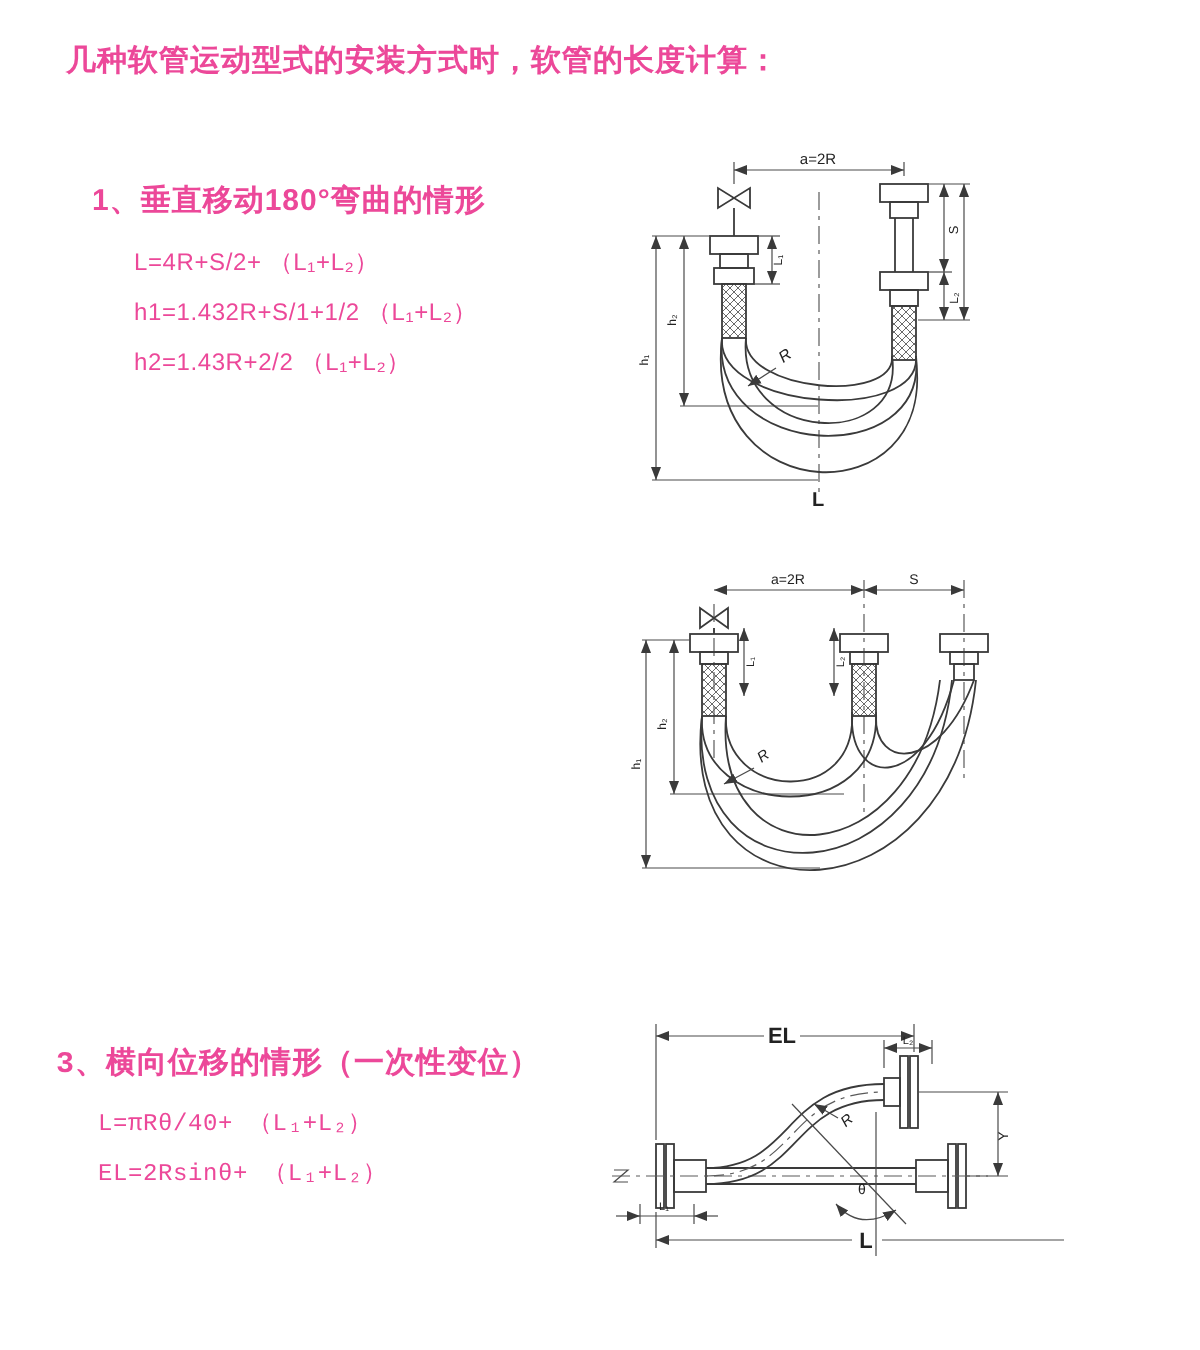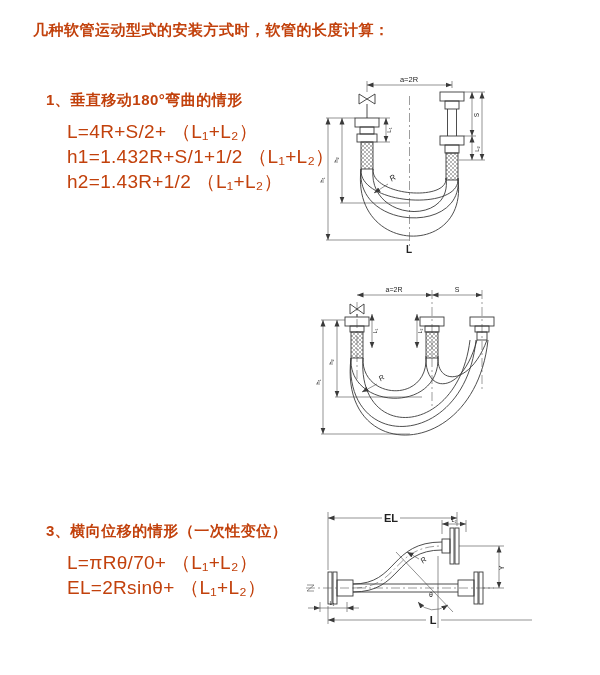--- a/index.html
+++ b/index.html
@@ -1,51 +1,51 @@
 <!DOCTYPE html>
 <html><head>
 <meta charset="utf-8">
 <style>
   html,body { margin:0; padding:0; background:#ffffff; }
   .page {
     position:relative; width:532px; height:675px; background:#ffffff;
-    font-family:"Liberation Sans","DejaVu Sans",sans-serif; color:#c2410c;
+    font-family:"Liberation Sans","DejaVu Sans",sans-serif; color:#ec4899;
     overflow:hidden;
   }
   .doc-title {
     position:absolute; left:33px; top:21px;
     font-size:15px; font-weight:bold; letter-spacing:0.5px;
   }
   .sec { position:absolute; }
   .sec-heading { font-size:15px; font-weight:bold; letter-spacing:0.5px; margin-bottom:9px; }
-  .formula { margin-left:21px; font-size:19px; line-height:25px; letter-spacing:0.3px; white-space:pre; }
+  .formula { margin-left:21px; font-size:12px; line-height:25px; letter-spacing:0.3px; white-space:pre; }
   svg { position:absolute; overflow:visible; }
   svg text { font-family:"Liberation Sans","DejaVu Sans",sans-serif; fill:#222; }
   .dln { stroke:#3a3a3a; stroke-width:0.9; fill:none; }
   .thin { stroke:#4a4a4a; stroke-width:0.6; fill:none; }
   .cl { stroke:#5a5a5a; stroke-width:0.6; fill:none; stroke-dasharray:9 3 2 3; }
 </style>
 </head>
 <body>
 
 <div class="page">
 
   <div class="doc-title">几种软管运动型式的安装方式时，软管的长度计算：</div>
 
   <div class="sec" style="left:46px; top:91px;">
     <div class="sec-heading">1、垂直移动180°弯曲的情形</div>
     <div class="formula">L=4R+S/2+ （L₁+L₂）</div>
     <div class="formula">h1=1.432R+S/1+1/2 （L₁+L₂）</div>
-    <div class="formula">h2=1.43R+1/2 （L₁+L₂）</div>
+    <div class="formula">h2=1.43R+2/2 （L₁+L₂）</div>
   </div>
 
 
-  <div class="sec" style="left:46px; top:522px;">
+  <div class="sec" style="left:28px; top:522px;font-family:Liberation Mono, monospace;">
     <div class="sec-heading">3、横向位移的情形（一次性变位）</div>
-    <div class="formula">L=πRθ/70+ （L₁+L₂）</div>
+    <div class="formula">L=πRθ/40+ （L₁+L₂）</div>
     <div class="formula">EL=2Rsinθ+ （L₁+L₂）</div>
   </div>
 
   <svg style="left:313px; top:72px;" width="277" height="185" viewBox="0 0 277 185">
     <defs>
       <marker id="ar1" markerUnits="userSpaceOnUse" markerWidth="7" markerHeight="7" refX="6.5" refY="3.5" orient="auto-start-reverse">
         <path d="M0,1 L6.5,3.5 L0,6 z" fill="#3a3a3a"></path>
       </marker>
       <pattern id="hx1" width="4" height="4" patternUnits="userSpaceOnUse">
         <path d="M0,4 L4,0 M0,0 L4,4" stroke="#6a6a6a" stroke-width="0.5"></path>

